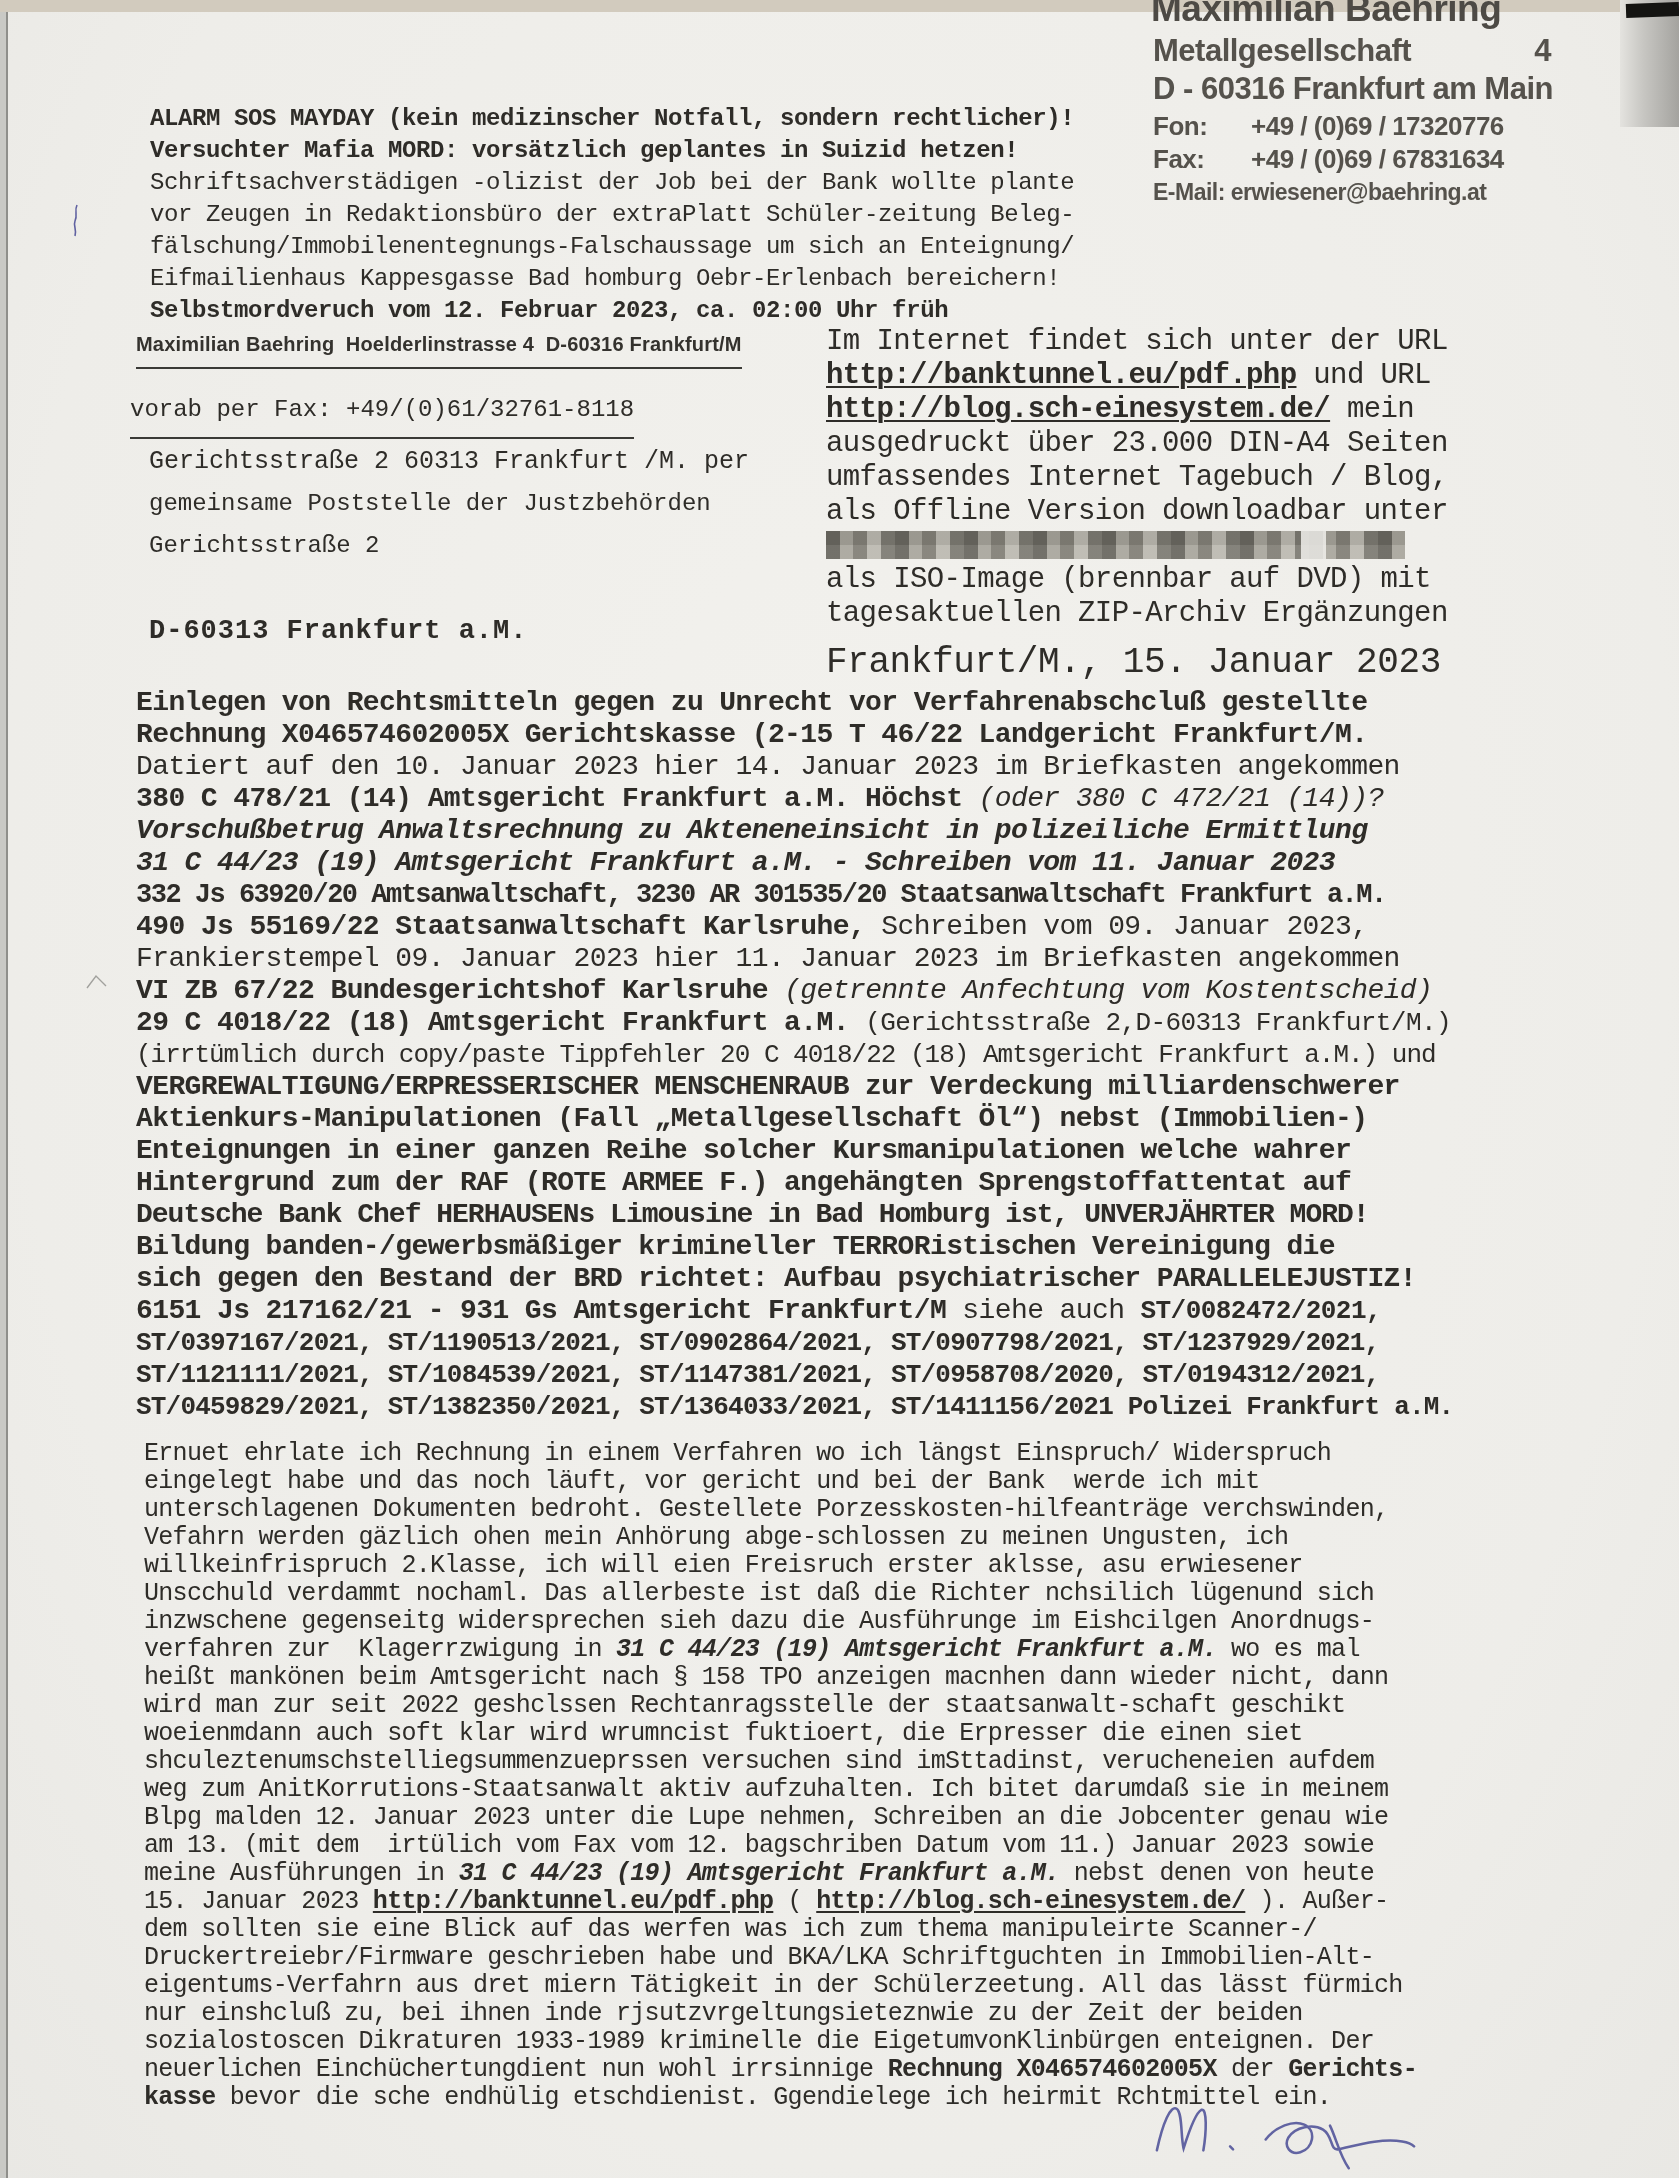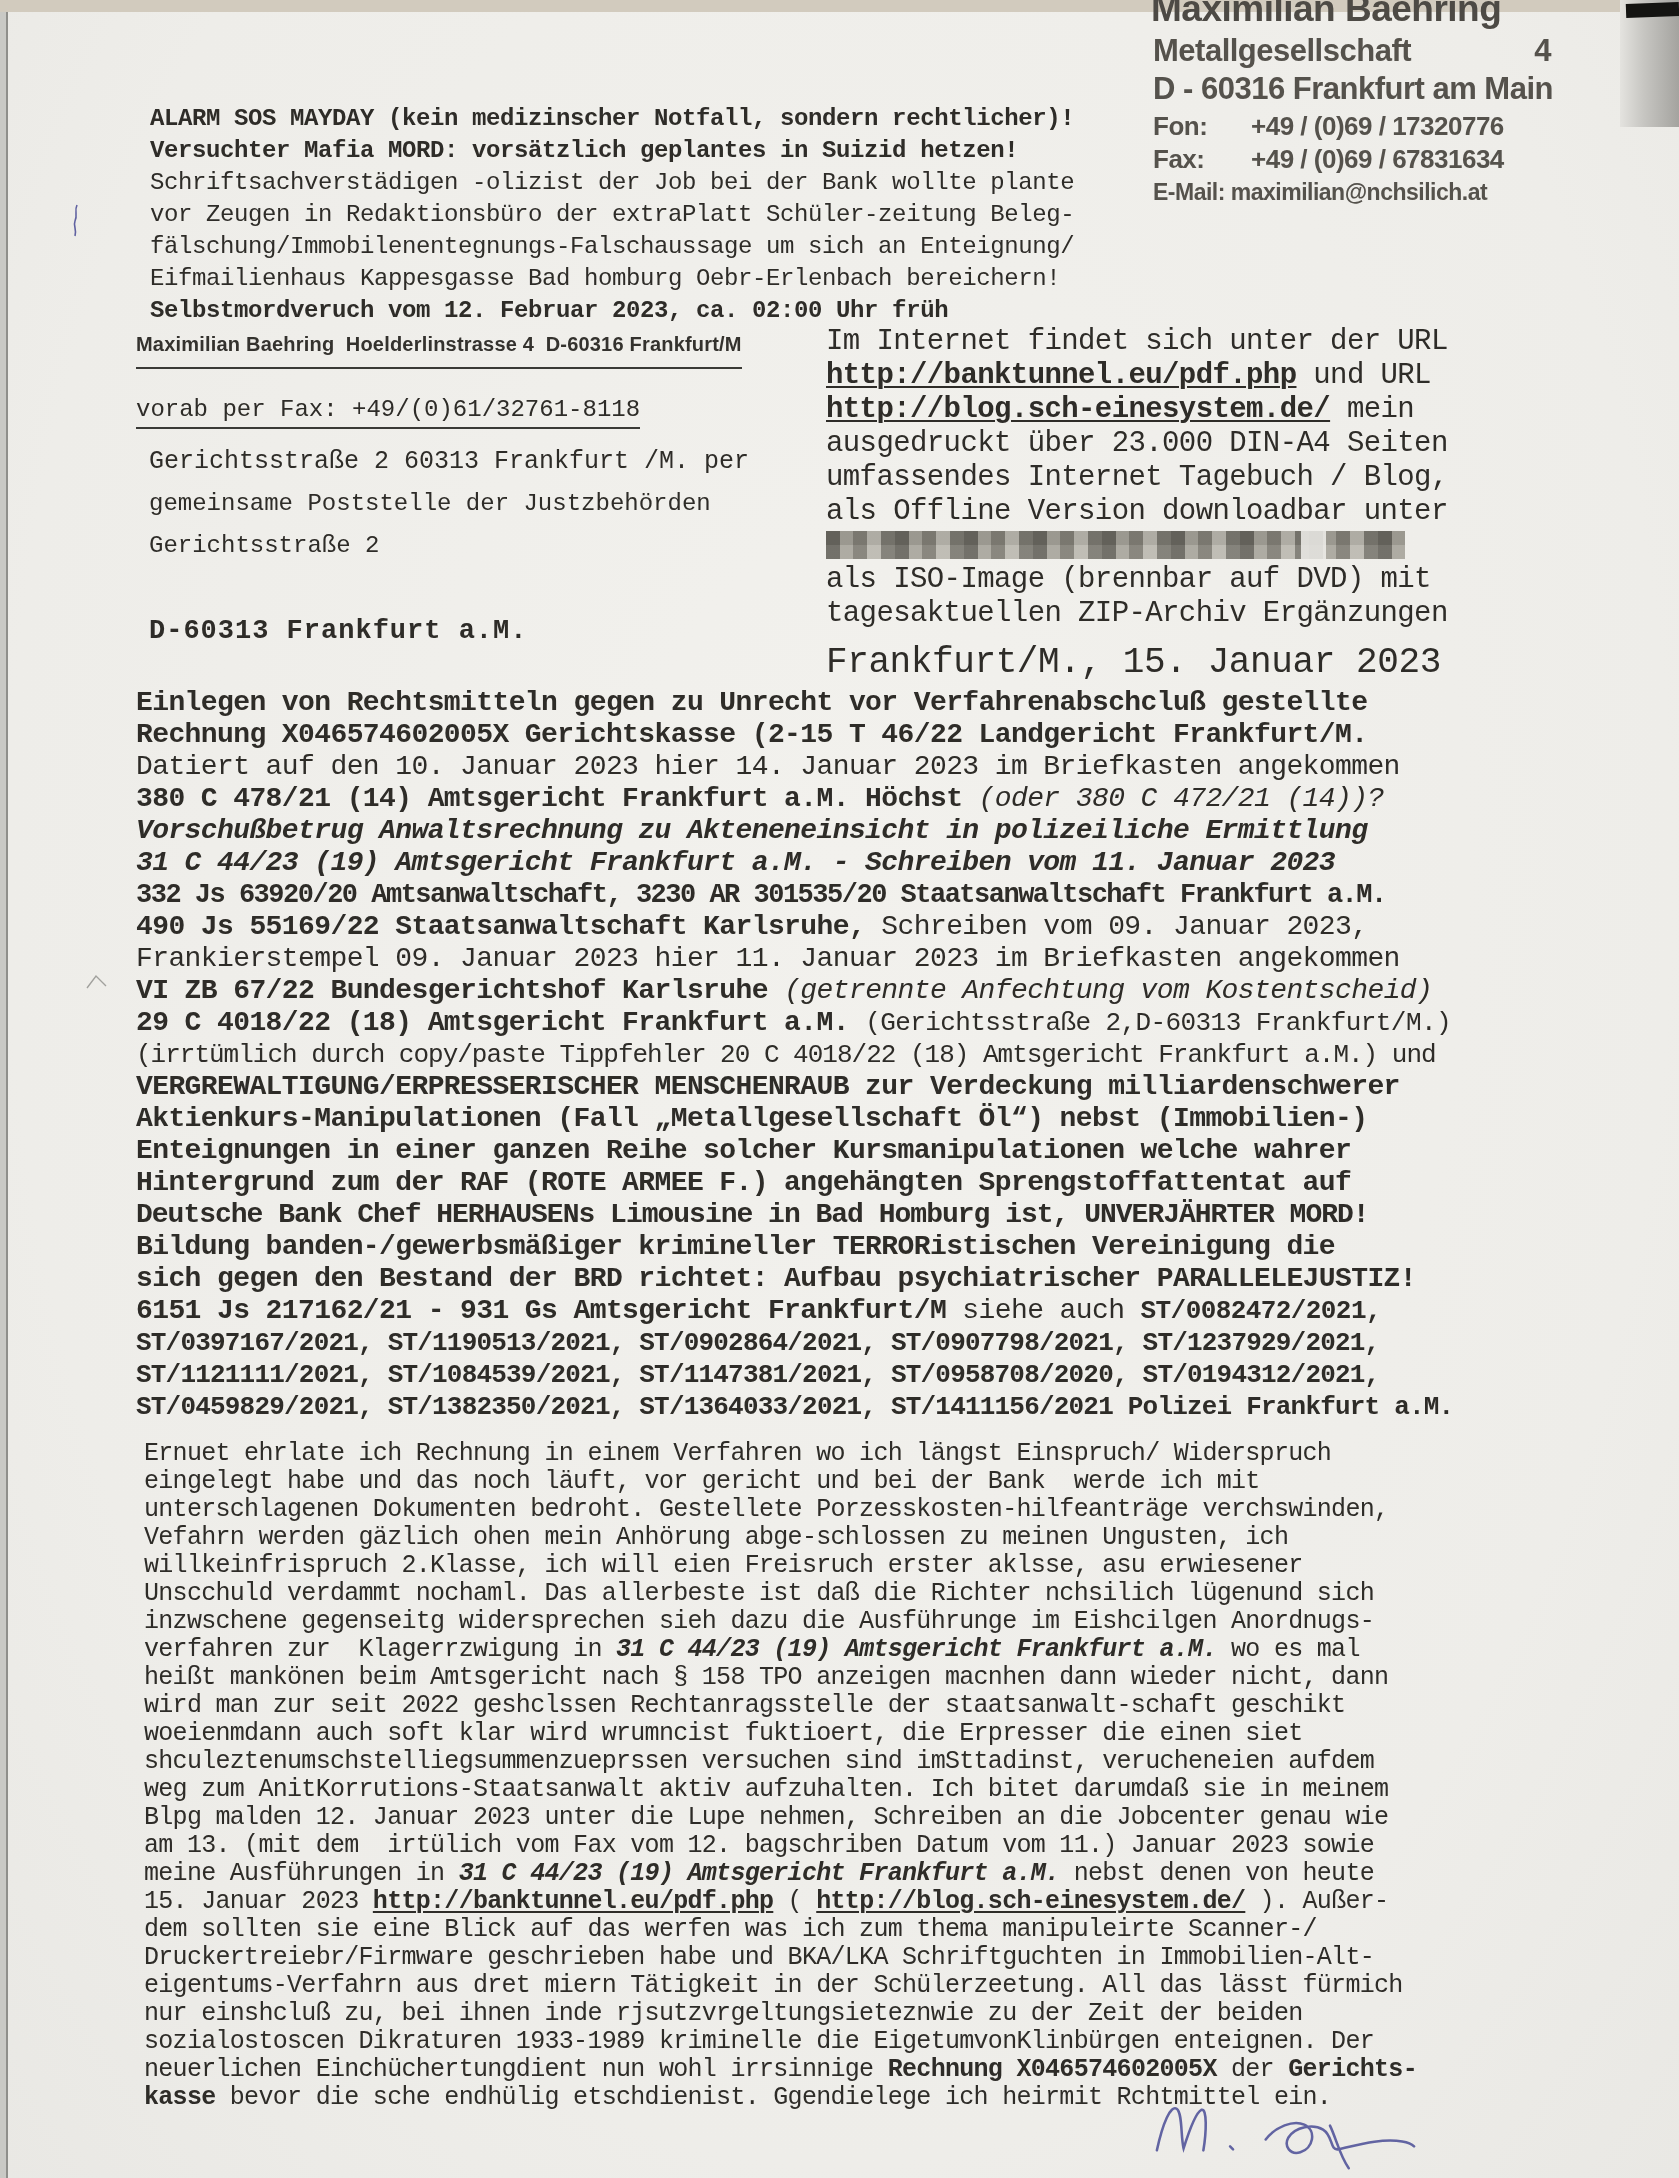--- a/index.html
+++ b/index.html
@@ -29,21 +29,21 @@
   #lh-name{left:1151px;top:-12px;font-size:37px;color:#4d4a45;}
   #lh-street{left:1153px;top:33px;width:398px;font-size:31px;display:flex;justify-content:space-between;}
   #lh-city{left:1153px;top:71px;font-size:31px;}
   .lh-row{display:flex;}
   #lh-fon{left:1153px;top:111px;font-size:26px;}
   #lh-fax{left:1153px;top:144px;font-size:26px;}
   .lh-label{width:98px;}
   #lh-email{left:1153px;top:179px;font-size:23px;}
   #sender{left:136px;top:333px;font-size:20px;font-weight:700;color:#34322e;
           border-bottom:2px solid #3a3a36;padding-bottom:11px;letter-spacing:0.2px;}
-  #faxnote{left:136px;top:396px;font-size:24px;border-bottom:2px solid #3a3a36;padding-bottom:4px;}
+  #faxnote{left:130px;top:396px;font-size:24px;border-bottom:2px solid #3a3a36;padding-bottom:14px;}
   #recipient{left:149px;top:441px;font-size:24px;line-height:42px;}
   #recipient .ln:first-child{font-size:25px;}
   #city{left:149px;top:616px;font-size:27px;font-weight:700;letter-spacing:1px;}
   #internet{left:826px;top:325px;font-size:29px;line-height:34px;letter-spacing:-0.6px;}
   #dateline{left:826px;top:642px;font-size:36px;letter-spacing:-0.4px;}
   #subject{left:136px;top:687px;font-size:28px;line-height:32px;letter-spacing:-0.6px;}
   #body{left:144px;top:1440px;font-size:25px;line-height:28px;letter-spacing:-0.7px;}
   .redact{display:inline-block;width:579px;height:28px;margin-top:2px;vertical-align:top;
     background:
       linear-gradient(90deg, rgba(240,239,235,0) 0 475px, rgba(240,239,235,.85) 475px 500px, rgba(240,239,235,0) 500px 579px),
@@ -72,21 +72,21 @@
   </div>
   <div id="lh-city" class="abs lh">D - 60316 Frankfurt am Main</div>
   <div id="lh-fon" class="abs lh lh-row">
     <span class="lh-label">Fon:</span>
     <span>+49 / (0)69 / 17320776</span>
   </div>
   <div id="lh-fax" class="abs lh lh-row">
     <span class="lh-label">Fax:</span>
     <span>+49 / (0)69 / 67831634</span>
   </div>
-  <div id="lh-email" class="abs lh">E-Mail: maximilian@nchsilich.at</div>
+  <div id="lh-email" class="abs lh">E-Mail: erwiesener@baehring.at</div>
 
   <div id="sender" class="abs">Maximilian Baehring  Hoelderlinstrasse 4  D-60316 Frankfurt/M</div>
   <div id="faxnote" class="abs mono">vorab per Fax: +49/(0)61/32761-8118</div>
   <div id="recipient" class="abs mono"><div class="ln"><span>Gerichtsstraße 2 60313 Frankfurt /M. per</span></div><div class="ln"><span>gemeinsame Poststelle der Justzbehörden</span></div><div class="ln"><span>Gerichtsstraße 2</span></div></div>
   <div id="city" class="abs mono">D-60313 Frankfurt a.M.</div>
 
   <div id="internet" class="abs mono"><div class="ln"><span>Im Internet findet sich unter der URL</span></div><div class="ln"><span class="b u">http://banktunnel.eu/pdf.php</span><span> und URL</span></div><div class="ln"><span class="b u">http://blog.sch-einesystem.de/</span><span> mein</span></div><div class="ln"><span>ausgedruckt über 23.000 DIN-A4 Seiten</span></div><div class="ln"><span>umfassendes Internet Tagebuch / Blog,</span></div><div class="ln"><span>als Offline Version downloadbar unter</span></div><div class="ln"><span class="redact"></span></div><div class="ln"><span>als ISO-Image (brennbar auf DVD) mit</span></div><div class="ln"><span>tagesaktuellen ZIP-Archiv Ergänzungen</span></div></div>
   <div id="dateline" class="abs mono">Frankfurt/M., 15. Januar 2023</div>
 
   <div id="subject" class="abs mono"><div class="ln b" style="font-size: 28px;"><span>Einlegen von Rechtsmitteln gegen zu Unrecht vor Verfahrenabschcluß gestellte</span></div><div class="ln b" style="font-size: 28px;"><span>Rechnung X046574602005X Gerichtskasse (2-15 T 46/22 Landgericht Frankfurt/M.</span></div><div class="ln"><span>Datiert auf den 10. Januar 2023 hier 14. Januar 2023 im Briefkasten angekommen</span></div><div class="ln" style="font-size: 28px;"><span class="b">380 C 478/21 (14) Amtsgericht Frankfurt a.M. Höchst </span><span class="i">(oder 380 C 472/21 (14))?</span></div><div class="ln b i" style="font-size: 28px;"><span>Vorschußbetrug Anwaltsrechnung zu Akteneneinsicht in polizeiliche Ermittlung</span></div><div class="ln b i" style="font-size: 28px;"><span>31 C 44/23 (19) Amtsgericht Frankfurt a.M. - Schreiben vom 11. Januar 2023</span></div><div class="ln b" style="font-size: 27px; letter-spacing: -1.5px;"><span>332 Js 63920/20 Amtsanwaltschaft, 3230 AR 301535/20 Staatsanwaltschaft Frankfurt a.M.</span></div><div class="ln" style="font-size: 28px;"><span class="b">490 Js 55169/22 Staatsanwaltschaft Karlsruhe, </span><span>Schreiben vom 09. Januar 2023,</span></div><div class="ln"><span>Frankierstempel 09. Januar 2023 hier 11. Januar 2023 im Briefkasten angekommen</span></div><div class="ln" style="font-size: 28px;"><span class="b">VI ZB 67/22 Bundesgerichtshof Karlsruhe </span><span class="i">(getrennte Anfechtung vom Kostentscheid)</span></div><div class="ln" style="font-size: 28px;"><span class="b">29 C 4018/22 (18) Amtsgericht Frankfurt a.M. </span><span class="sm">(Gerichtsstraße 2,D-60313 Frankfurt/M.)</span></div><div class="ln" style="font-size: 26px; letter-spacing: -1px;"><span>(irrtümlich durch copy/paste Tippfehler 20 C 4018/22 (18) Amtsgericht Frankfurt a.M.) und</span></div><div class="ln b" style="font-size: 28px;"><span>VERGREWALTIGUNG/ERPRESSERISCHER MENSCHENRAUB zur Verdeckung milliardenschwerer</span></div><div class="ln b" style="font-size: 28px;"><span>Aktienkurs-Manipulationen (Fall „Metallgesellschaft Öl“) nebst (Immobilien-)</span></div><div class="ln b" style="font-size: 28px;"><span>Enteignungen in einer ganzen Reihe solcher Kursmanipulationen welche wahrer</span></div><div class="ln b" style="font-size: 28px;"><span>Hintergrund zum der RAF (ROTE ARMEE F.) angehängten Sprengstoffattentat auf</span></div><div class="ln b" style="font-size: 28px; letter-spacing: -1px;"><span>Deutsche Bank Chef HERHAUSENs Limousine in Bad Homburg ist, UNVERJÄHRTER MORD!</span></div><div class="ln b" style="font-size: 28px;"><span>Bildung banden-/gewerbsmäßiger krimineller TERRORistischen Vereinigung die</span></div><div class="ln b" style="font-size: 28px;"><span>sich gegen den Bestand der BRD richtet: Aufbau psychiatrischer PARALLELEJUSTIZ!</span></div><div class="ln" style="font-size: 28px;"><span class="b">6151 Js 217162/21 - 931 Gs Amtsgericht Frankfurt/M </span><span>siehe auch </span><span class="b sm">ST/0082472/2021,</span></div><div class="ln b" style="font-size: 26px; letter-spacing: -0.8px;"><span>ST/0397167/2021, ST/1190513/2021, ST/0902864/2021, ST/0907798/2021, ST/1237929/2021,</span></div><div class="ln b" style="font-size: 26px; letter-spacing: -0.8px;"><span>ST/1121111/2021, ST/1084539/2021, ST/1147381/2021, ST/0958708/2020, ST/0194312/2021,</span></div><div class="ln b" style="font-size: 26px; letter-spacing: -0.8px;"><span>ST/0459829/2021, ST/1382350/2021, ST/1364033/2021, ST/1411156/2021 Polizei Frankfurt a.M.</span></div></div>

